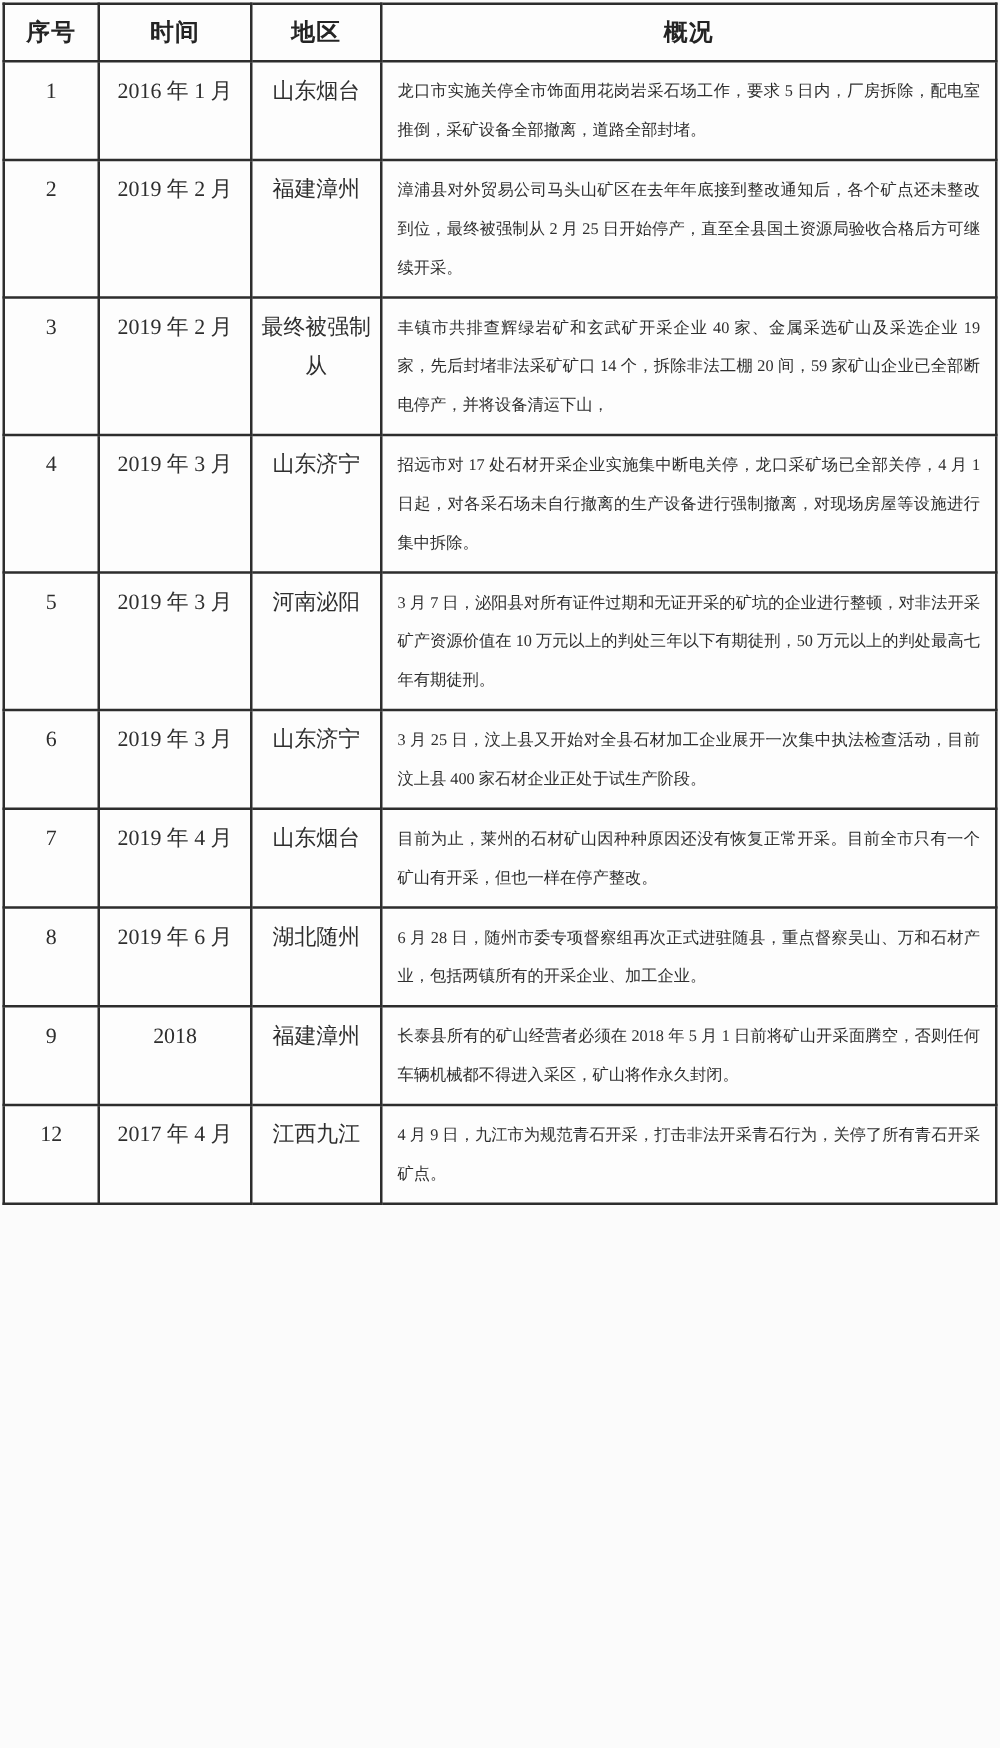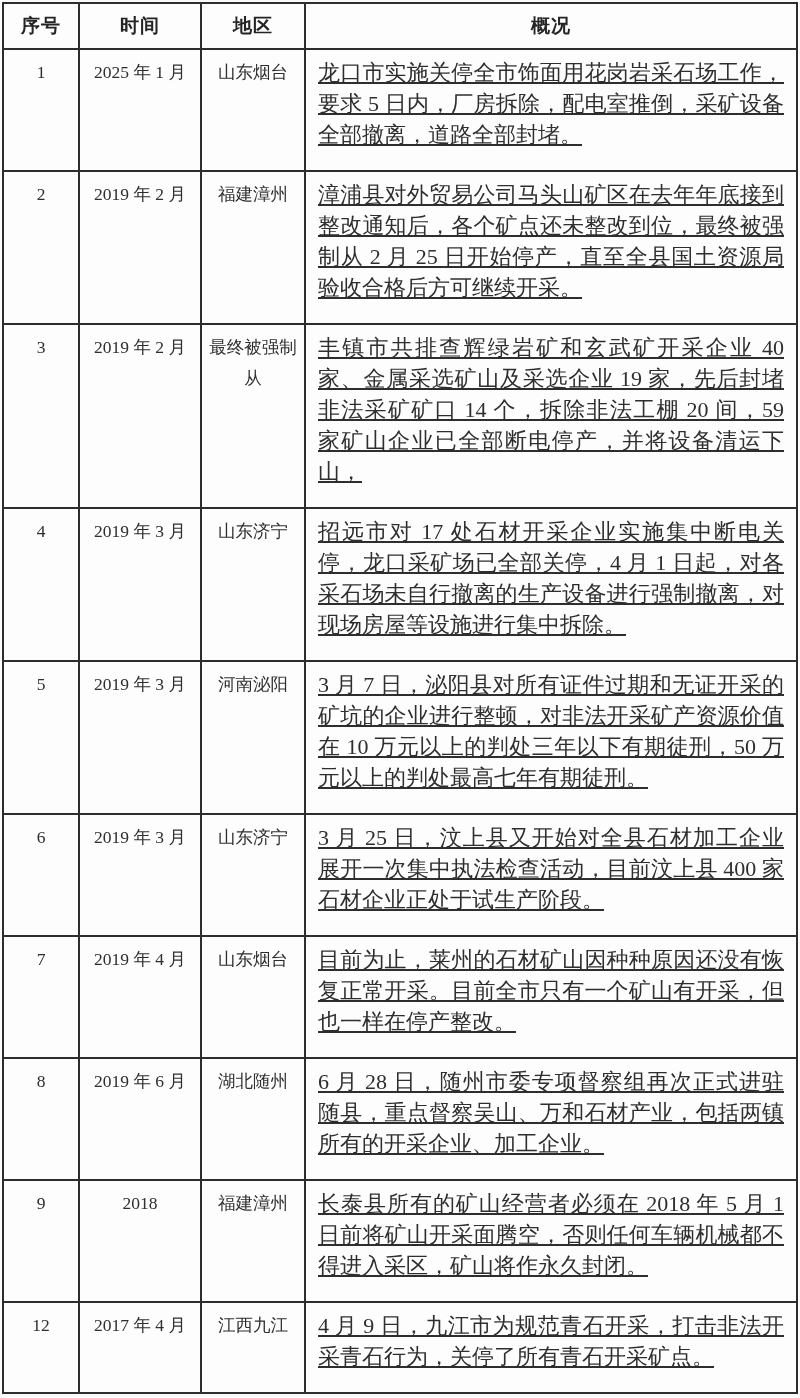--- a/index.html
+++ b/index.html
@@ -33,24 +33,23 @@
     padding: 8px 2px;
   }
   td.cell-no, td.cell-time, td.cell-region {
     text-align: center;
     font-size: 17.5px;
     line-height: 31px;
     padding: 7px 4px 6px 4px;
   }
   td.cell-summary {
     text-align: justify;
-    font-size: 22px;
+    font-size: 13px;
     line-height: 31px;
-    padding: 7px 12px 20px 12px;
-    text-decoration: underline;
+    padding: 7px 12px 8px 12px;
   }
   col.c-no     { width: 76px;  }
   col.c-time   { width: 122px; }
   col.c-region { width: 104px; }
   col.c-summary{ width: auto;  }
 </style>
 </head>
 <body>
 
 <table class="incident-table">
@@ -64,21 +63,21 @@
     <tr>
       <th>序号</th>
       <th>时间</th>
       <th>地区</th>
       <th>概况</th>
     </tr>
   </thead>
   <tbody>
       <tr>
         <td class="cell-no">1</td>
-        <td class="cell-time">2025 年 1 月</td>
+        <td class="cell-time">2016 年 1 月</td>
         <td class="cell-region">山东烟台</td>
         <td class="cell-summary">龙口市实施关停全市饰面用花岗岩采石场工作，要求 5 日内，厂房拆除，配电室推倒，采矿设备全部撤离，道路全部封堵。</td>
       </tr>
       <tr>
         <td class="cell-no">2</td>
         <td class="cell-time">2019 年 2 月</td>
         <td class="cell-region">福建漳州</td>
         <td class="cell-summary">漳浦县对外贸易公司马头山矿区在去年年底接到整改通知后，各个矿点还未整改到位，最终被强制从 2 月 25 日开始停产，直至全县国土资源局验收合格后方可继续开采。</td>
       </tr>
       <tr>

